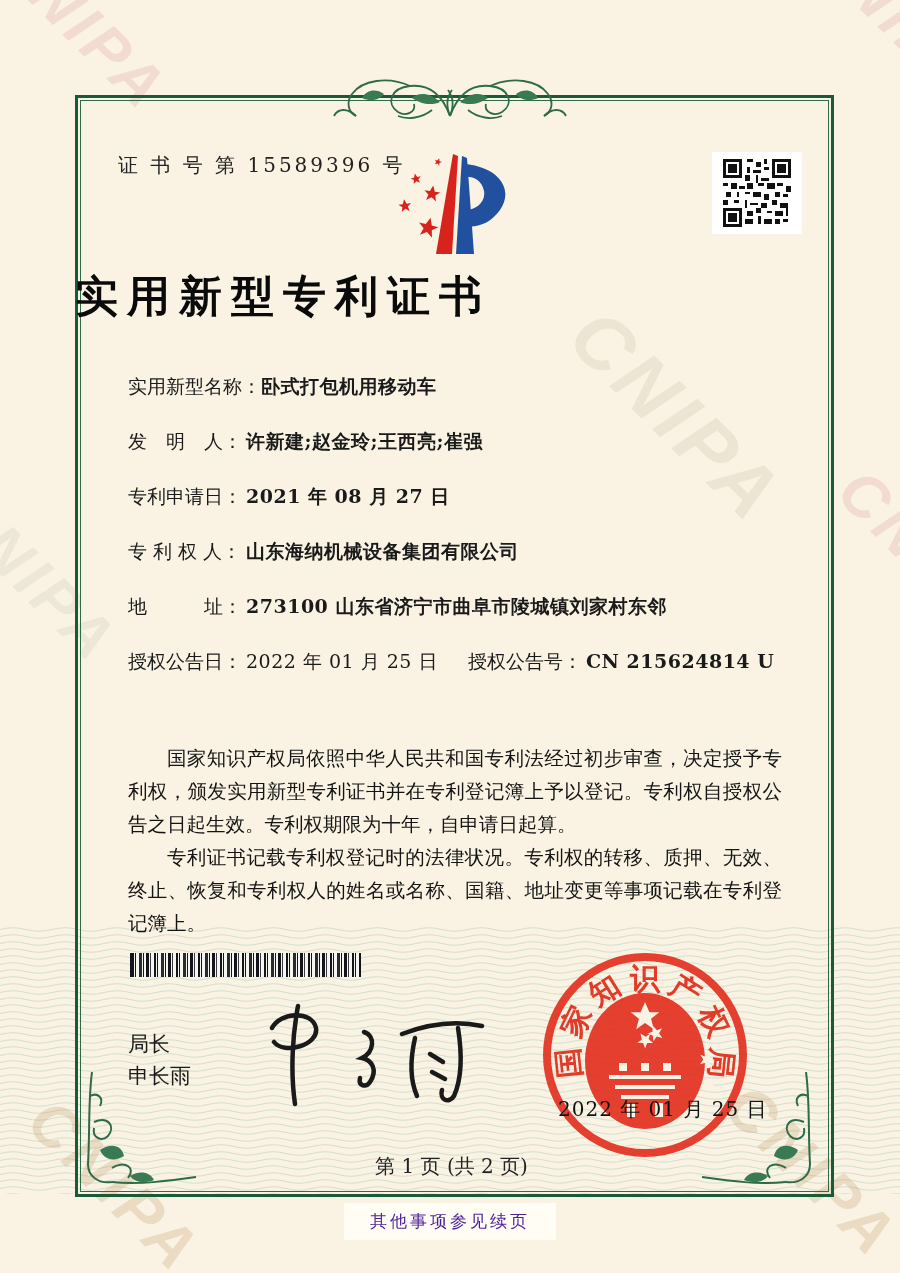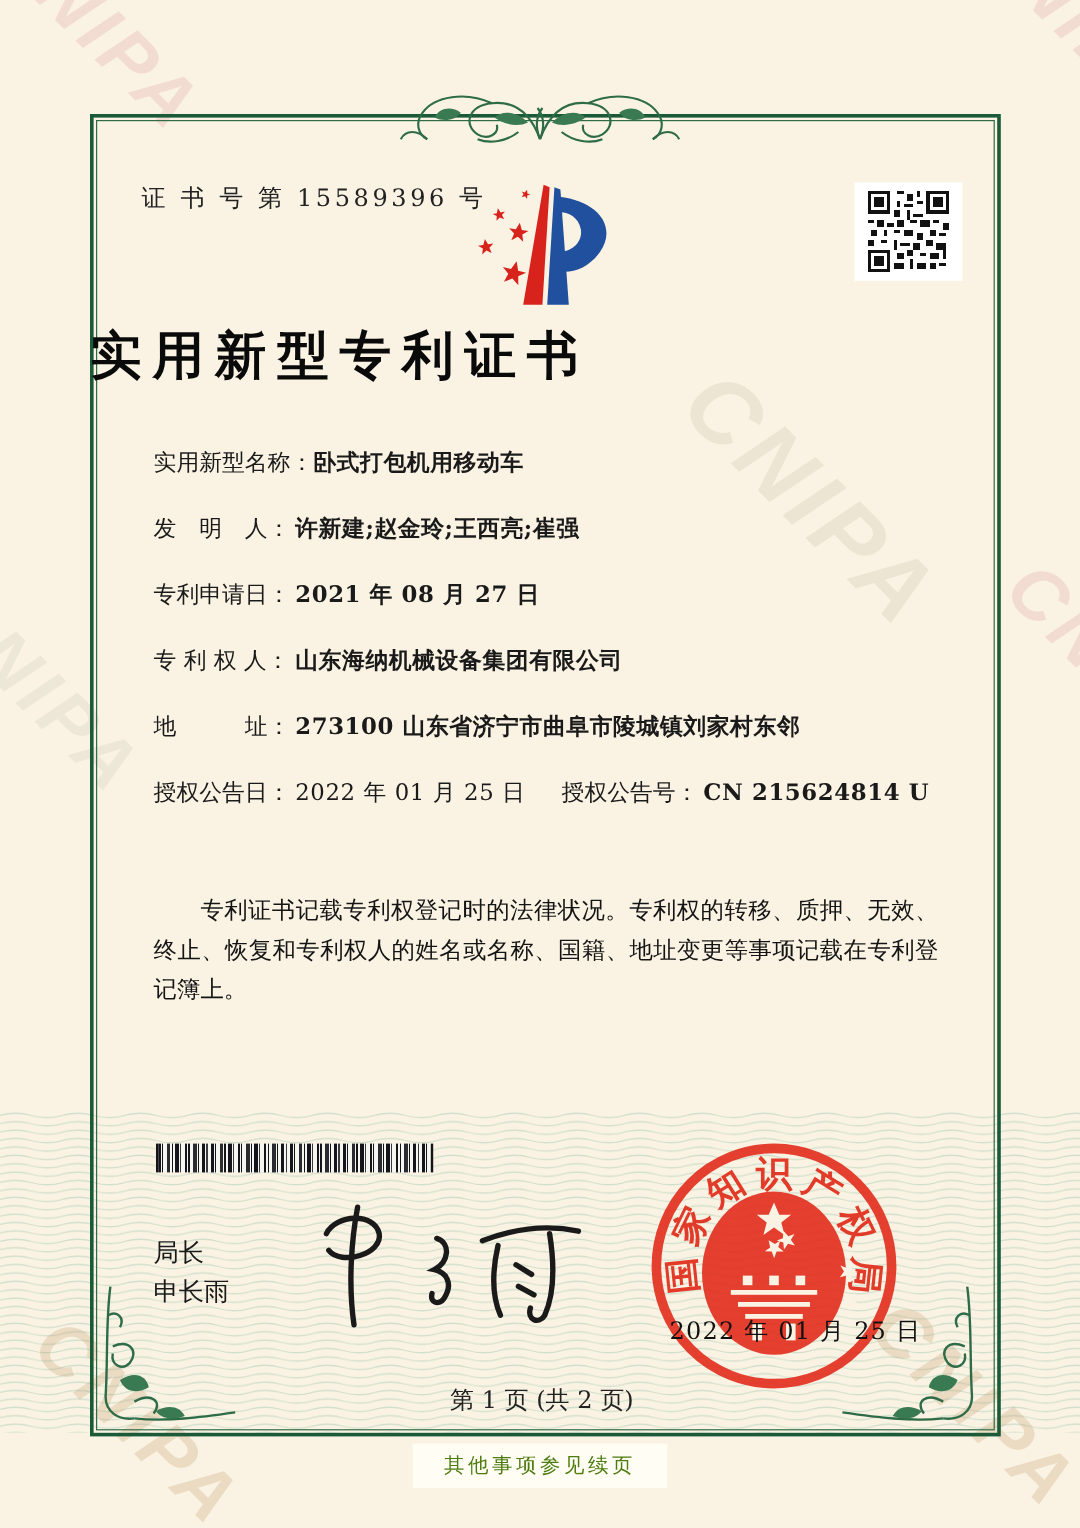--- a/index.html
+++ b/index.html
@@ -73,21 +73,21 @@
              font-family:"DejaVu Serif",serif;}
   .seal-emblem{position:absolute;left:32px;top:30px;width:140px;height:150px;}
   .seal-date{position:absolute;left:558px;top:1096px;font-size:20px;color:#111;
              letter-spacing:1px;z-index:7;white-space:nowrap;}
 
   .pageno{position:absolute;left:75px;top:1153px;width:753px;text-align:center;
           font-size:20px;color:#222;z-index:6;}
 
   .contnote{position:absolute;left:0;top:1203px;width:900px;text-align:center;z-index:5;}
   .contnote span{display:inline-block;background:#fffdf4;padding:7px 26px;font-size:17px;
-                 color:#4d7c0f;letter-spacing:3px;}
+                 color:#4c1d95;letter-spacing:3px;}
 </style>
 </head>
 <body>
 
 <div class="page">
 
   <svg class="waveband">
     <defs>
       <pattern id="wv" width="52" height="7" patternUnits="userSpaceOnUse">
         <path d="M0 3.5 Q 13 0 26 3.5 T 52 3.5" fill="none" stroke="#c7d9c7" stroke-width="1"></path>
@@ -249,20 +249,21 @@
       </div>
       <div class="grant-row">
         <span class="f-label">授权公告日：</span>
         <span class="g1v">2022 年 01 月 25 日</span>
         <span class="f-label">授权公告号：</span>
         <span class="f-value">CN 215624814 U</span>
       </div>
     </div>
 
     <div class="paras">
+      <p>国家知识产权局依照中华人民共和国专利法经过初步审查，决定授予专利权，颁发实用新型专利证书并在专利登记簿上予以登记。专利权自授权公告之日起生效。专利权期限为十年，自申请日起算。</p>
       <p>专利证书记载专利权登记时的法律状况。专利权的转移、质押、无效、终止、恢复和专利权人的姓名或名称、国籍、地址变更等事项记载在专利登记簿上。</p>
     </div>
 
     <div class="barcode"></div>
 
     <div class="issuer">
       <div>局长</div>
       <div class="name">申长雨</div>
     </div>
 

